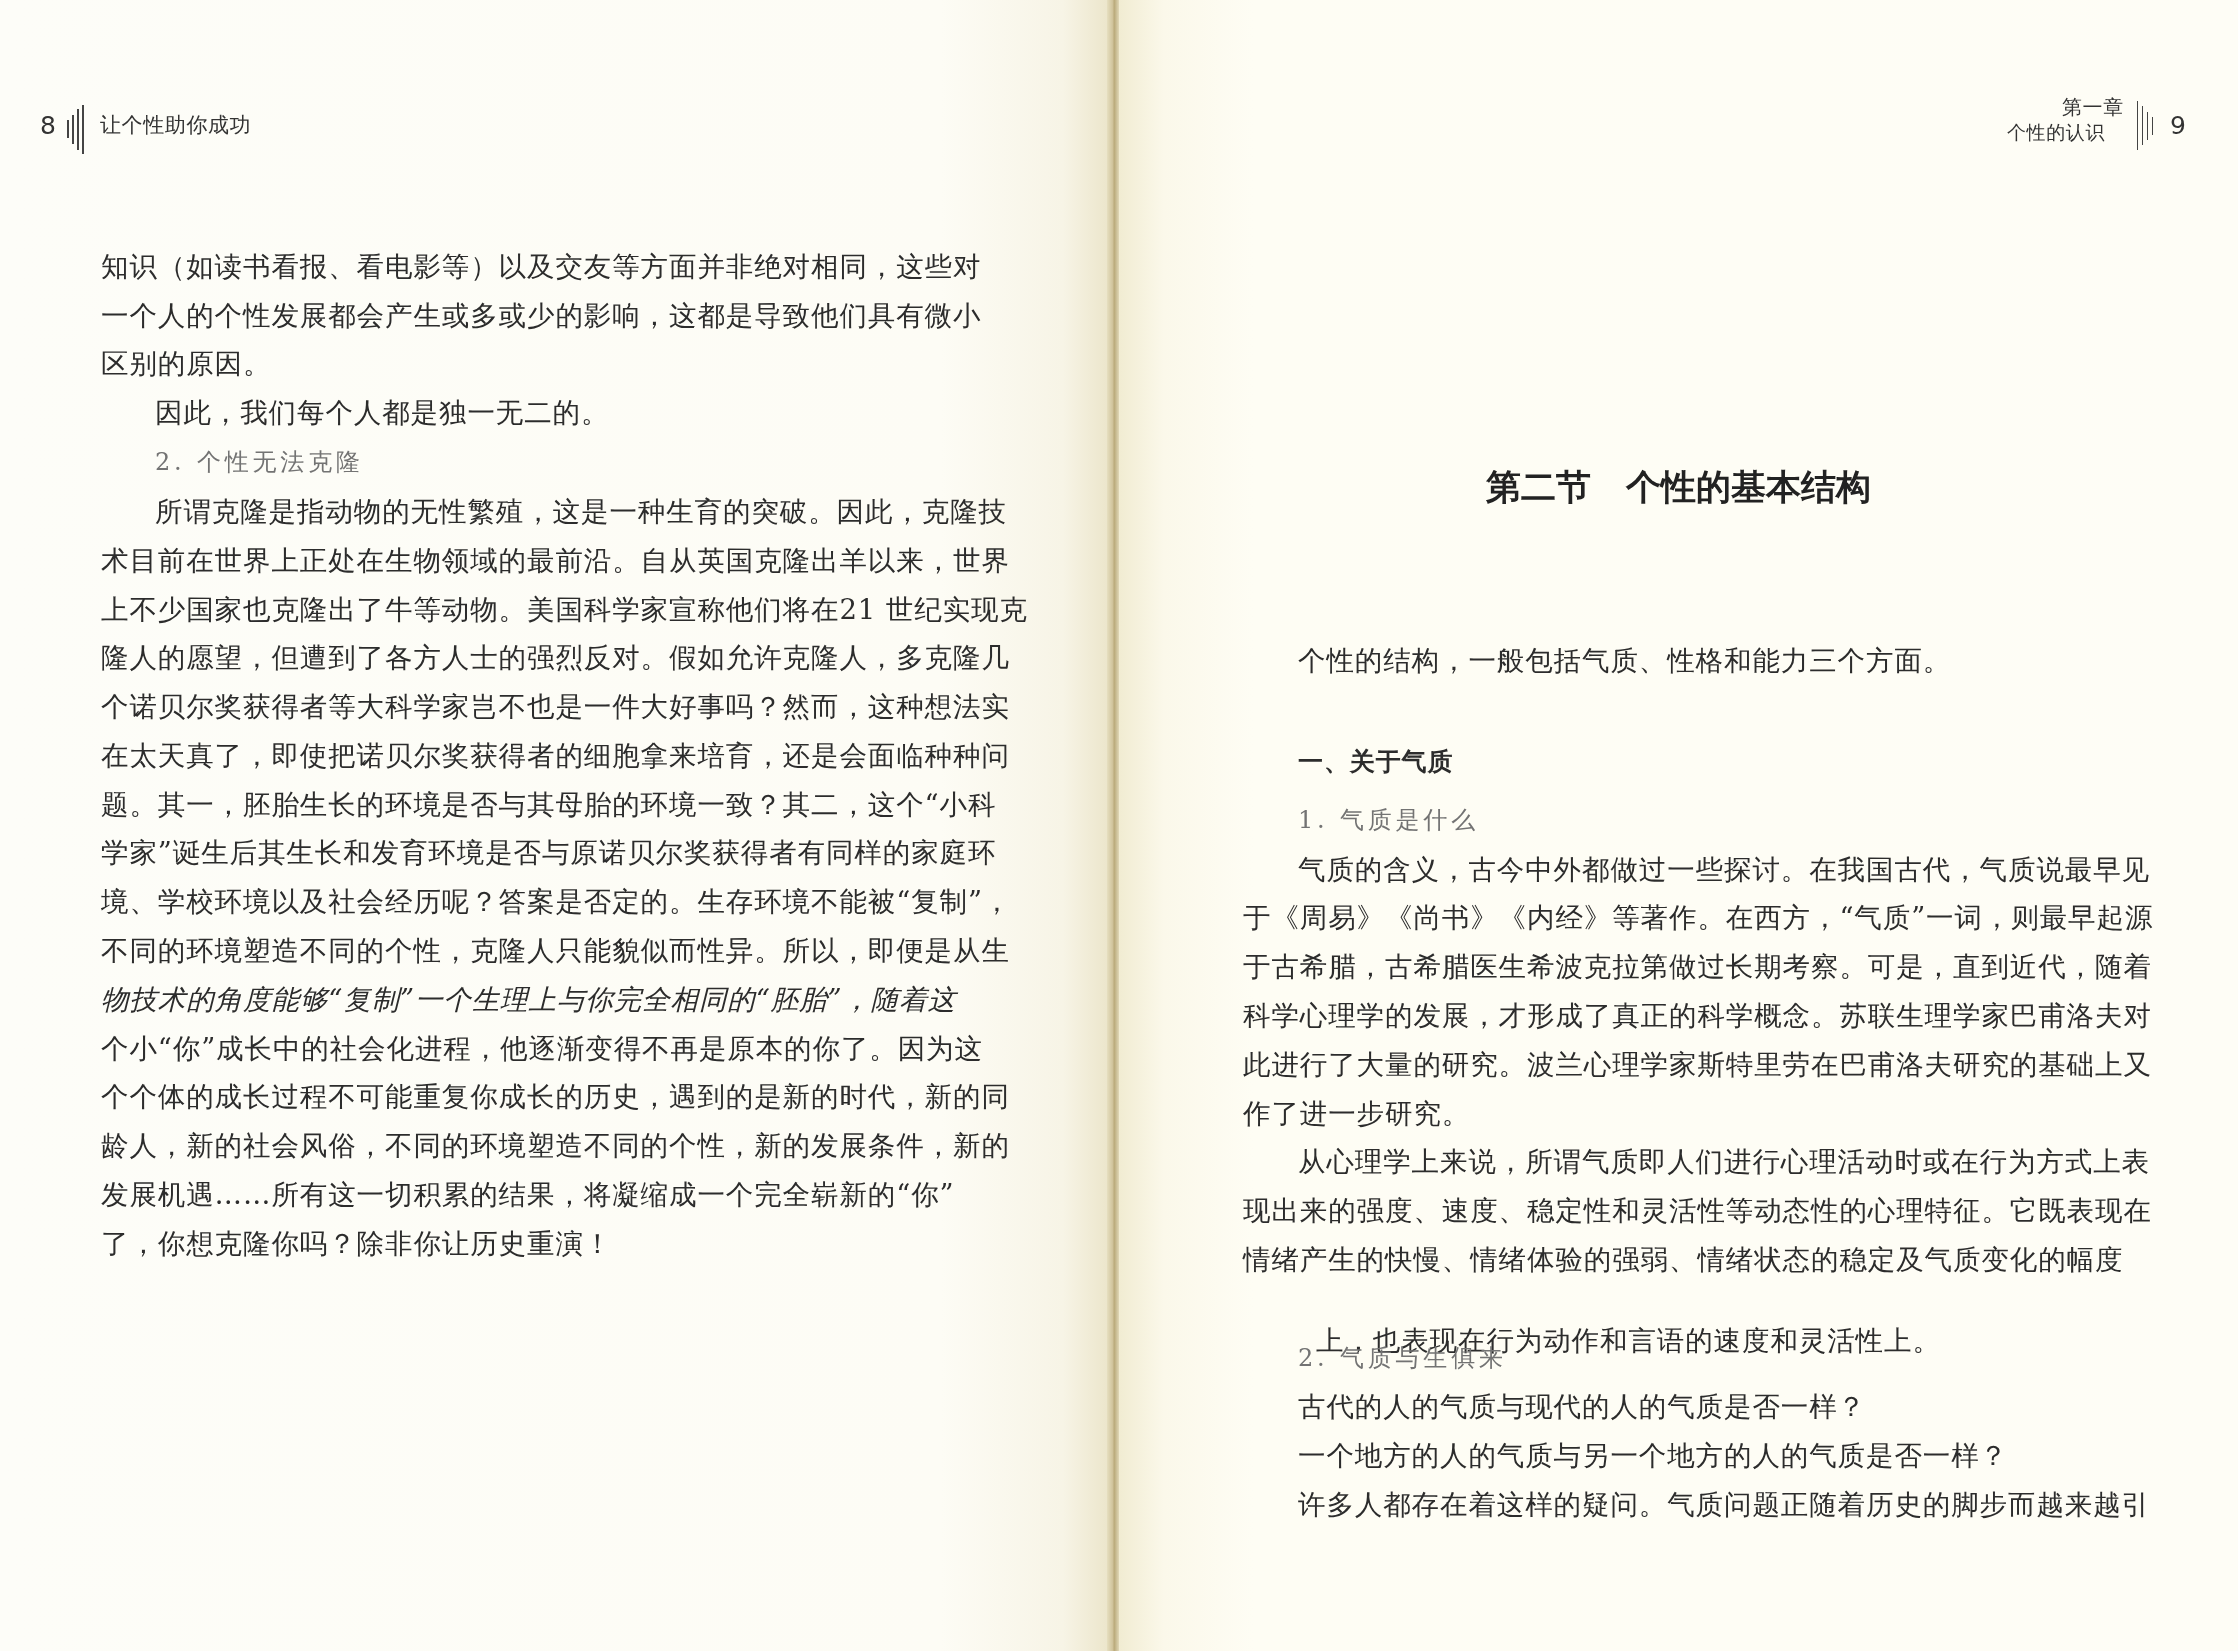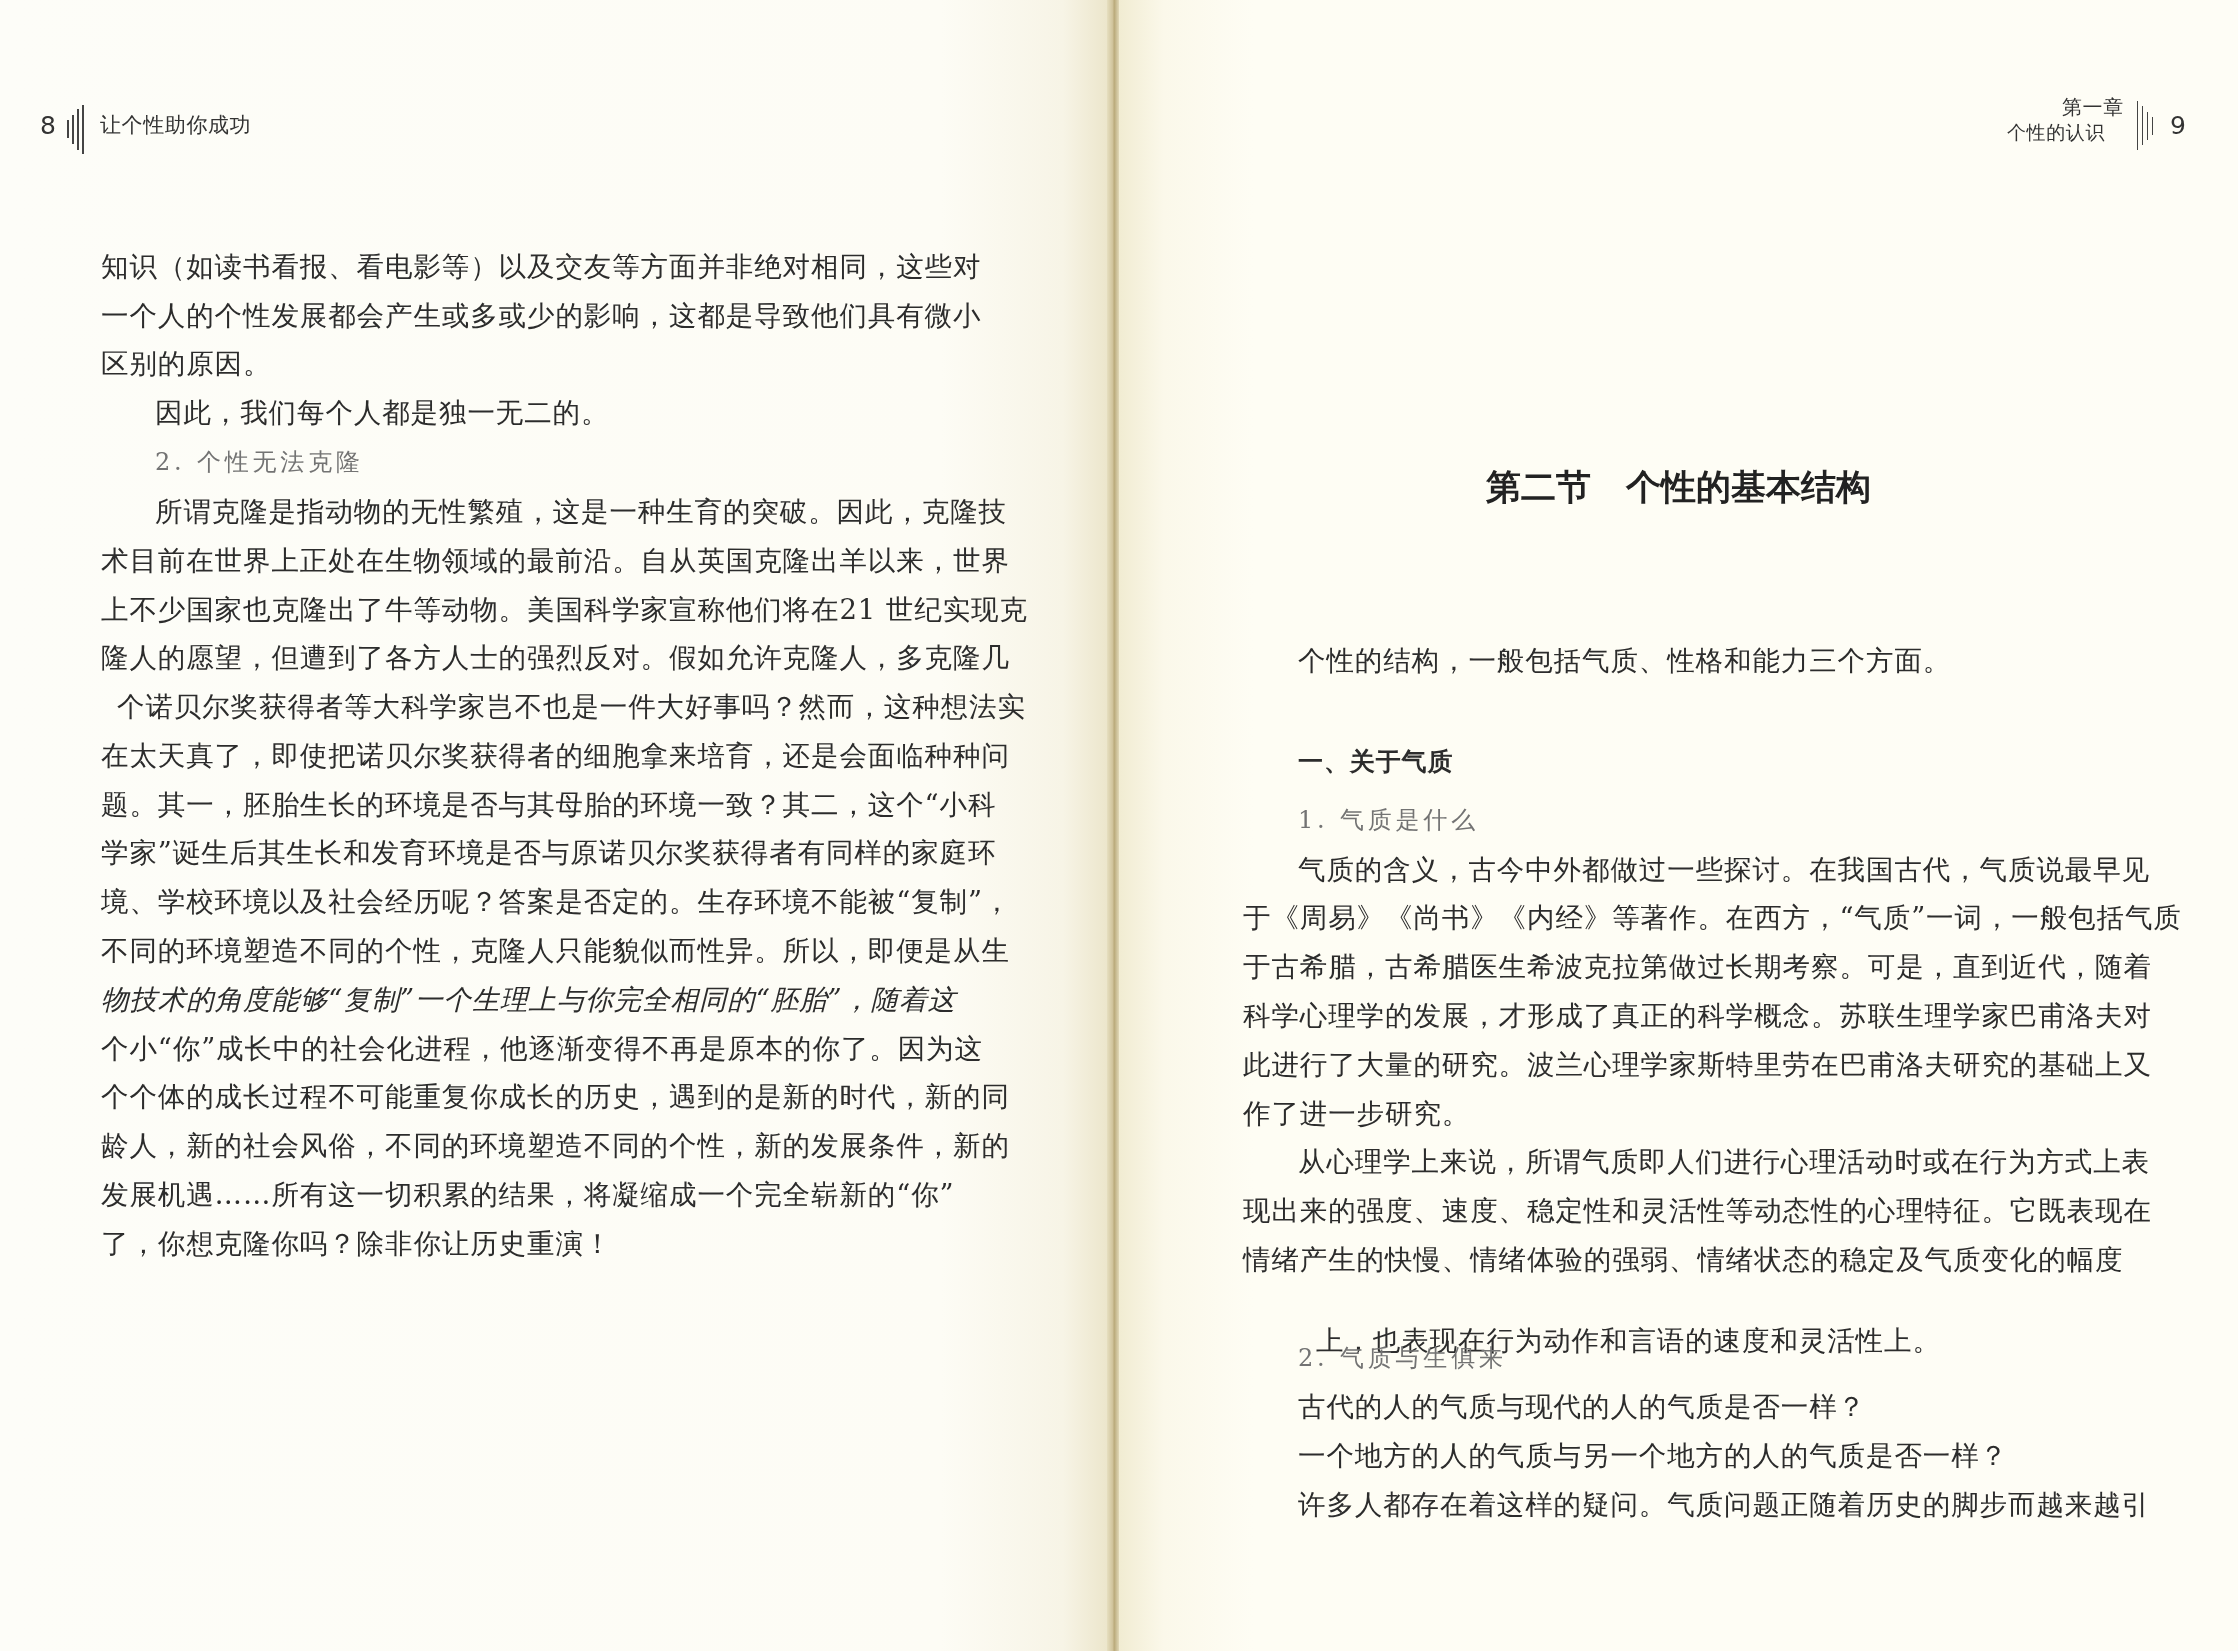--- a/index.html
+++ b/index.html
@@ -38,21 +38,21 @@
 <div>
   <div class="line" style="left:101px;top:249px;width:890px;">知识（如读书看报、看电影等）以及交友等方面并非绝对相同，这些对</div>
   <div class="line" style="left:101px;top:298px;width:890px;">一个人的个性发展都会产生或多或少的影响，这都是导致他们具有微小</div>
   <div class="line" style="left:101px;top:346px;">区别的原因。</div>
   <div class="line" style="left:155px;top:395px;">因此，我们每个人都是独一无二的。</div>
   <div class="line sub" style="left:155px;top:445px;">2. 个性无法克隆</div>
   <div class="line" style="left:155px;top:494px;">所谓克隆是指动物的无性繁殖，这是一种生育的突破。因此，克隆技</div>
   <div class="line" style="left:101px;top:543px;">术目前在世界上正处在生物领域的最前沿。自从英国克隆出羊以来，世界</div>
   <div class="line" style="left:101px;top:592px;">上不少国家也克隆出了牛等动物。美国科学家宣称他们将在21 世纪实现克</div>
   <div class="line" style="left:101px;top:640px;">隆人的愿望，但遭到了各方人士的强烈反对。假如允许克隆人，多克隆几</div>
-  <div class="line" style="left:117px;top:689px;text-align:center;">个诺贝尔奖获得者等大科学家岂不也是一件大好事吗？然而，这种想法实</div>
+  <div class="line" style="left:101px;top:689px;text-align:center;">个诺贝尔奖获得者等大科学家岂不也是一件大好事吗？然而，这种想法实</div>
   <div class="line" style="left:101px;top:738px;">在太天真了，即使把诺贝尔奖获得者的细胞拿来培育，还是会面临种种问</div>
   <div class="line" style="left:101px;top:787px;">题。其一，胚胎生长的环境是否与其母胎的环境一致？其二，这个“小科</div>
   <div class="line" style="left:101px;top:835px;">学家”诞生后其生长和发育环境是否与原诺贝尔奖获得者有同样的家庭环</div>
   <div class="line" style="left:101px;top:884px;">境、学校环境以及社会经历呢？答案是否定的。生存环境不能被“复制”，</div>
   <div class="line" style="left:101px;top:933px;">不同的环境塑造不同的个性，克隆人只能貌似而性异。所以，即便是从生</div>
   <div class="line" style="left:101px;top:982px;font-style:italic;">物技术的角度能够“复制”一个生理上与你完全相同的“胚胎”，随着这</div>
   <div class="line" style="left:101px;top:1031px;">个小“你”成长中的社会化进程，他逐渐变得不再是原本的你了。因为这</div>
   <div class="line" style="left:101px;top:1079px;">个个体的成长过程不可能重复你成长的历史，遇到的是新的时代，新的同</div>
   <div class="line" style="left:101px;top:1128px;">龄人，新的社会风俗，不同的环境塑造不同的个性，新的发展条件，新的</div>
   <div class="line" style="left:101px;top:1177px;">发展机遇……所有这一切积累的结果，将凝缩成一个完全崭新的“你”</div>
@@ -68,21 +68,21 @@
   <span style="left:15px;top:16.3px;height:17.5px;"></span>
 </div>
 <div class="hdr-num" style="left:2170px;top:111px;">9</div>
 
 <div>
   <div class="section-title" style="left:1486px;top:464px;">第二节　个性的基本结构</div>
   <div class="line" style="left:1298px;top:643px;">个性的结构，一般包括气质、性格和能力三个方面。</div>
   <div class="line h2" style="left:1298px;top:744px;">一、关于气质</div>
   <div class="line sub" style="left:1298px;top:803px;">1. 气质是什么</div>
   <div class="line" style="left:1298px;top:852px;">气质的含义，古今中外都做过一些探讨。在我国古代，气质说最早见</div>
-  <div class="line" style="left:1243px;top:900px;">于《周易》《尚书》《内经》等著作。在西方，“气质”一词，一般包括气质</div>
+  <div class="line" style="left:1243px;top:900px;">于《周易》《尚书》《内经》等著作。在西方，“气质”一词，则最早起源</div>
   <div class="line" style="left:1243px;top:949px;">于古希腊，古希腊医生希波克拉第做过长期考察。可是，直到近代，随着</div>
   <div class="line" style="left:1243px;top:998px;">科学心理学的发展，才形成了真正的科学概念。苏联生理学家巴甫洛夫对</div>
   <div class="line" style="left:1243px;top:1047px;">此进行了大量的研究。波兰心理学家斯特里劳在巴甫洛夫研究的基础上又</div>
   <div class="line" style="left:1243px;top:1096px;">作了进一步研究。</div>
   <div class="line" style="left:1298px;top:1144px;">从心理学上来说，所谓气质即人们进行心理活动时或在行为方式上表</div>
   <div class="line" style="left:1243px;top:1193px;">现出来的强度、速度、稳定性和灵活性等动态性的心理特征。它既表现在</div>
   <div class="line" style="left:1243px;top:1242px;">情绪产生的快慢、情绪体验的强弱、情绪状态的稳定及气质变化的幅度</div>
   <div class="line" style="left:1316px;top:1291px;margin-top:32px;">上，也表现在行为动作和言语的速度和灵活性上。</div>
   <div class="line sub" style="left:1298px;top:1341px;">2. 气质与生俱来</div>
   <div class="line" style="left:1298px;top:1389px;">古代的人的气质与现代的人的气质是否一样？</div>

